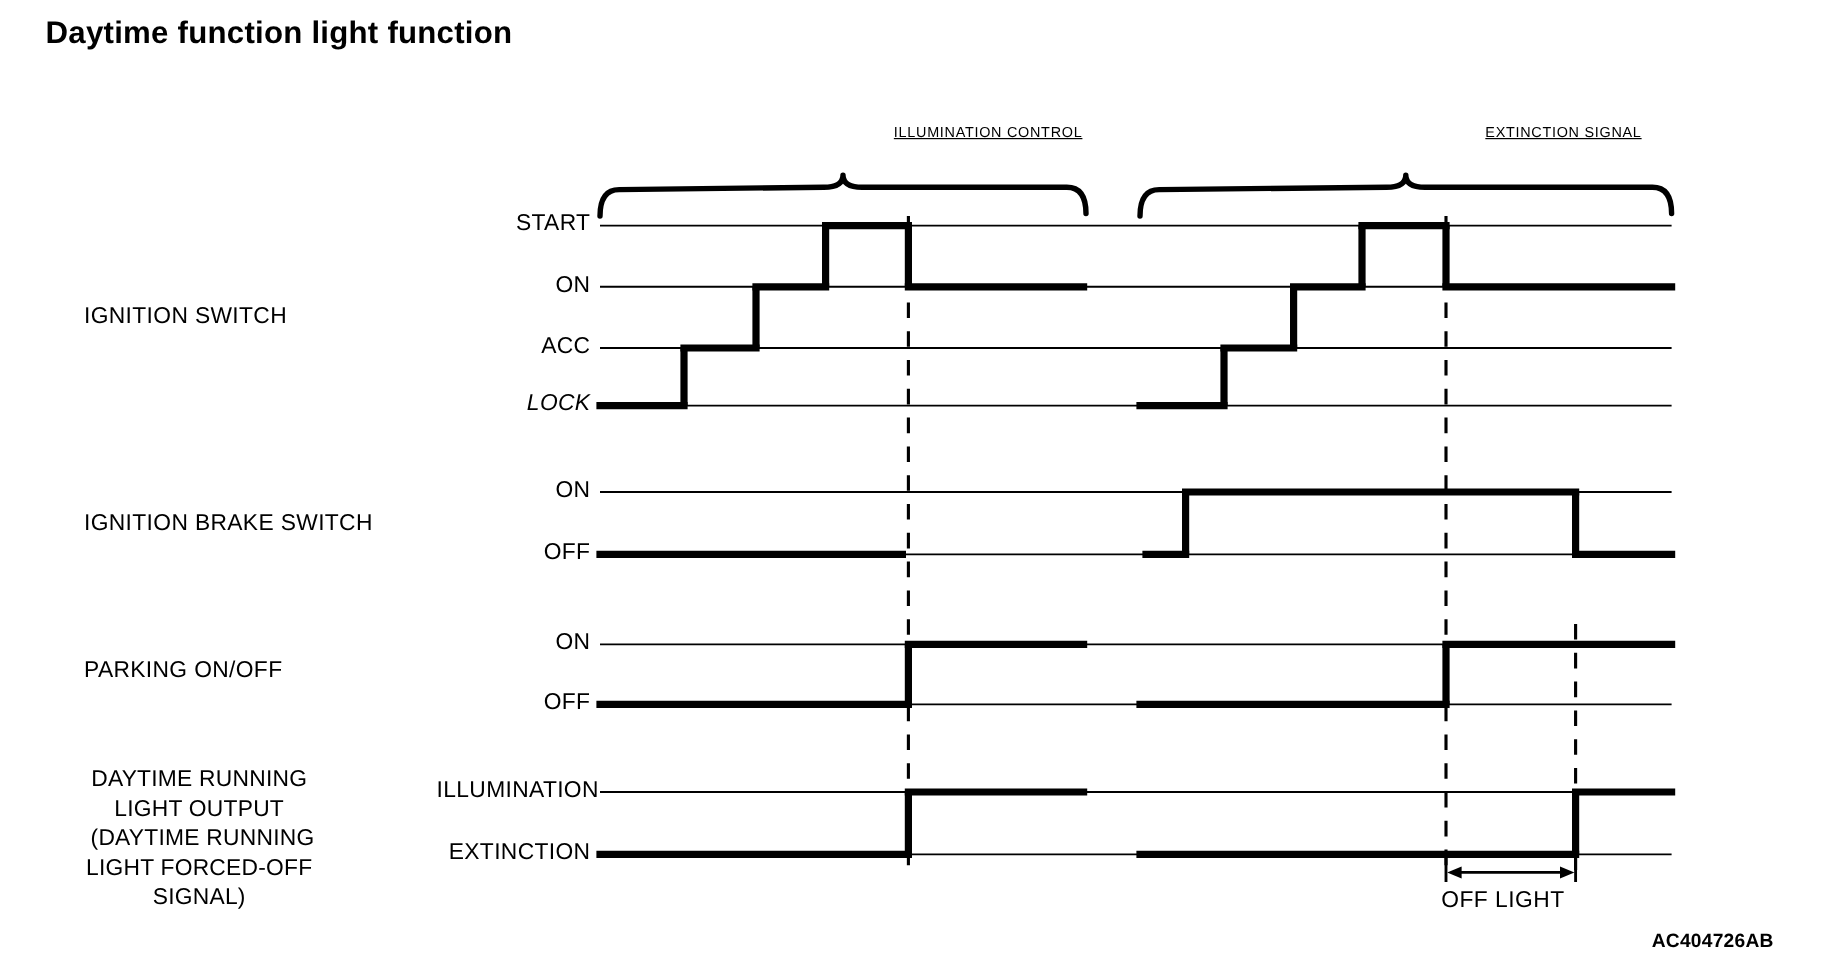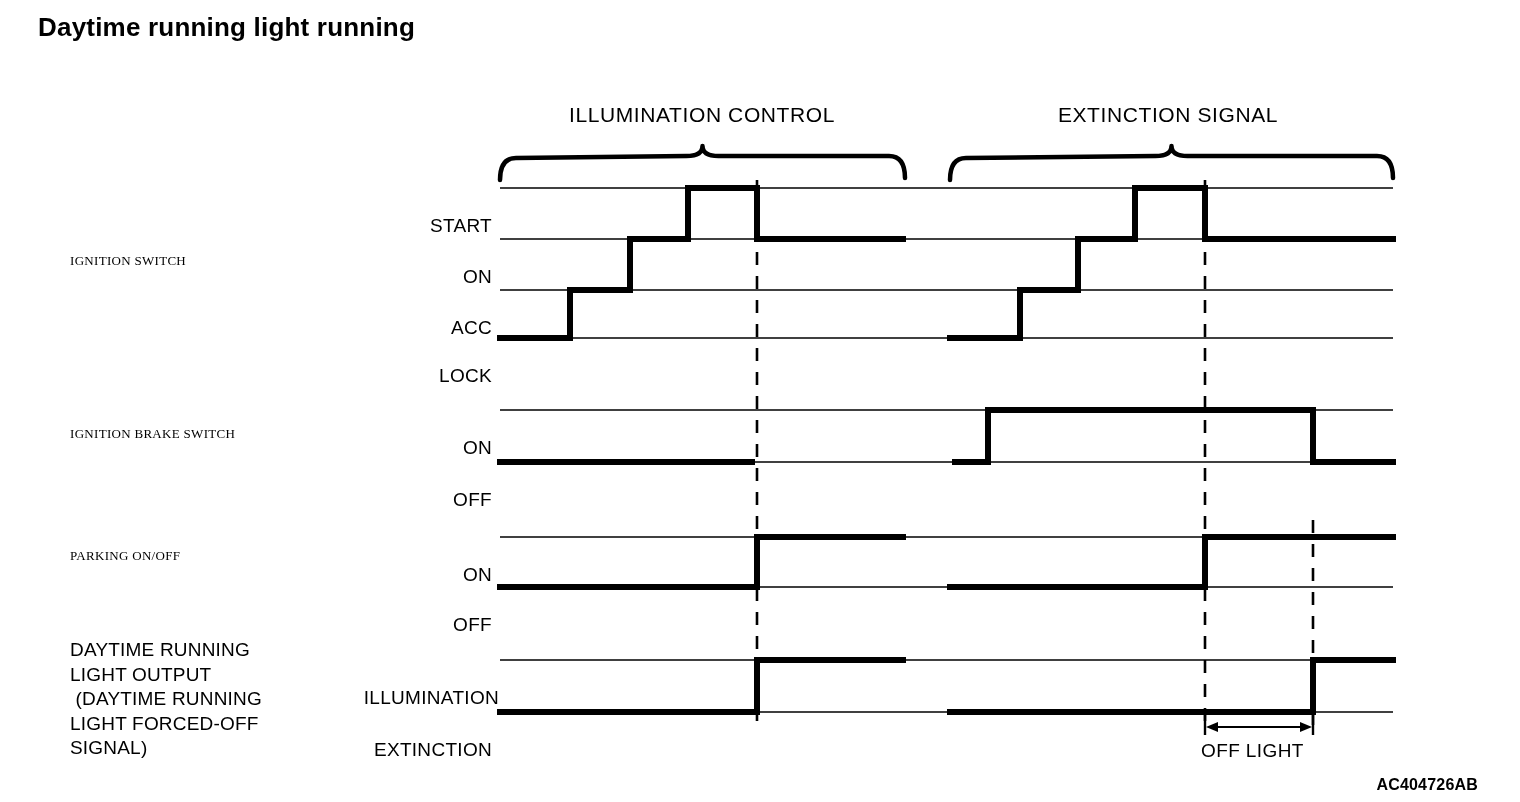--- a/index.html
+++ b/index.html
@@ -19,46 +19,46 @@
     position: absolute;
     left: 38px;
     top: 12px;
     font-size: 26px;
     font-weight: bold;
     letter-spacing: 0.2px;
     white-space: nowrap;
   }
   .row-label {
     position: absolute;
-    font-size: 13px;
+    font-size: 19px;
     letter-spacing: 0.3px;
     white-space: nowrap;
-    font-family: Liberation Serif, serif;
   }
   .multi-label {
     position: absolute;
     font-size: 19px;
     line-height: 24.5px;
     letter-spacing: 0.2px;
     white-space: pre;
+    text-align: center;
   }
   .axis-label {
     position: absolute;
     font-size: 19px;
     text-align: right;
     white-space: nowrap;
     letter-spacing: 0.3px;
-    margin-top: 39px;
   }
   .group-title {
     position: absolute;
-    font-size: 21px;
+    font-size: 12px;
     letter-spacing: 0.6px;
     white-space: nowrap;
-    text-align: center;
+    text-align: right;
+    text-decoration: underline;
   }
   .diagram-svg {
     position: absolute;
     left: 0;
     top: 0;
   }
   #ref-code {
     position: absolute;
     right: 42px;
     bottom: 8px;
@@ -69,38 +69,38 @@
   #offmode-label {
     position: absolute;
     font-size: 19px;
     letter-spacing: 0.4px;
     white-space: nowrap;
   }
 </style>
 </head>
 <body>
 
-<div id="page-title">Daytime running light running</div>
+<div id="page-title">Daytime function light function</div>
 
 <div class="group-title" id="group-title-0" style="left: 502px; top: 103px; width: 400px;">ILLUMINATION CONTROL</div>
 <div class="group-title" id="group-title-1" style="left: 968px; top: 103px; width: 400px;">EXTINCTION SIGNAL</div>
 
 <div class="row-label" id="sig-name-0" style="left: 70px; top: 253px;">IGNITION SWITCH</div>
 <div class="row-label" id="sig-name-1" style="left: 70px; top: 426px;">IGNITION BRAKE SWITCH</div>
 <div class="row-label" id="sig-name-2" style="left: 70px; top: 548px;">PARKING ON/OFF</div>
 <div class="multi-label" id="sig-name-3" style="left: 70px; top: 638px;">DAYTIME RUNNING
 LIGHT OUTPUT
  (DAYTIME RUNNING
 LIGHT FORCED-OFF
 SIGNAL)</div>
 
 <div class="axis-label" id="lvl-0-0" style="left: 270px; width: 222px; top: 176px;">START</div>
 <div class="axis-label" id="lvl-0-1" style="left: 270px; width: 222px; top: 227px;">ON</div>
 <div class="axis-label" id="lvl-0-2" style="left: 270px; width: 222px; top: 278px;">ACC</div>
-<div class="axis-label" id="lvl-0-3" style="left: 270px; width: 222px; top: 326px;">LOCK</div>
+<div class="axis-label" id="lvl-0-3" style="left: 270px; width: 222px; top: 326px; font-style: italic;">LOCK</div>
 
 <div class="axis-label" id="lvl-1-0" style="left: 270px; width: 222px; top: 398px;">ON</div>
 <div class="axis-label" id="lvl-1-1" style="left: 270px; width: 222px; top: 450px;">OFF</div>
 
 <div class="axis-label" id="lvl-2-0" style="left: 270px; width: 222px; top: 525px;">ON</div>
 <div class="axis-label" id="lvl-2-1" style="left: 270px; width: 222px; top: 575px;">OFF</div>
 
 <div class="axis-label" id="lvl-3-0" style="left: 277px; width: 222px; top: 648px;">ILLUMINATION</div>
 <div class="axis-label" id="lvl-3-1" style="left: 270px; width: 222px; top: 700px;">EXTINCTION</div>
 

